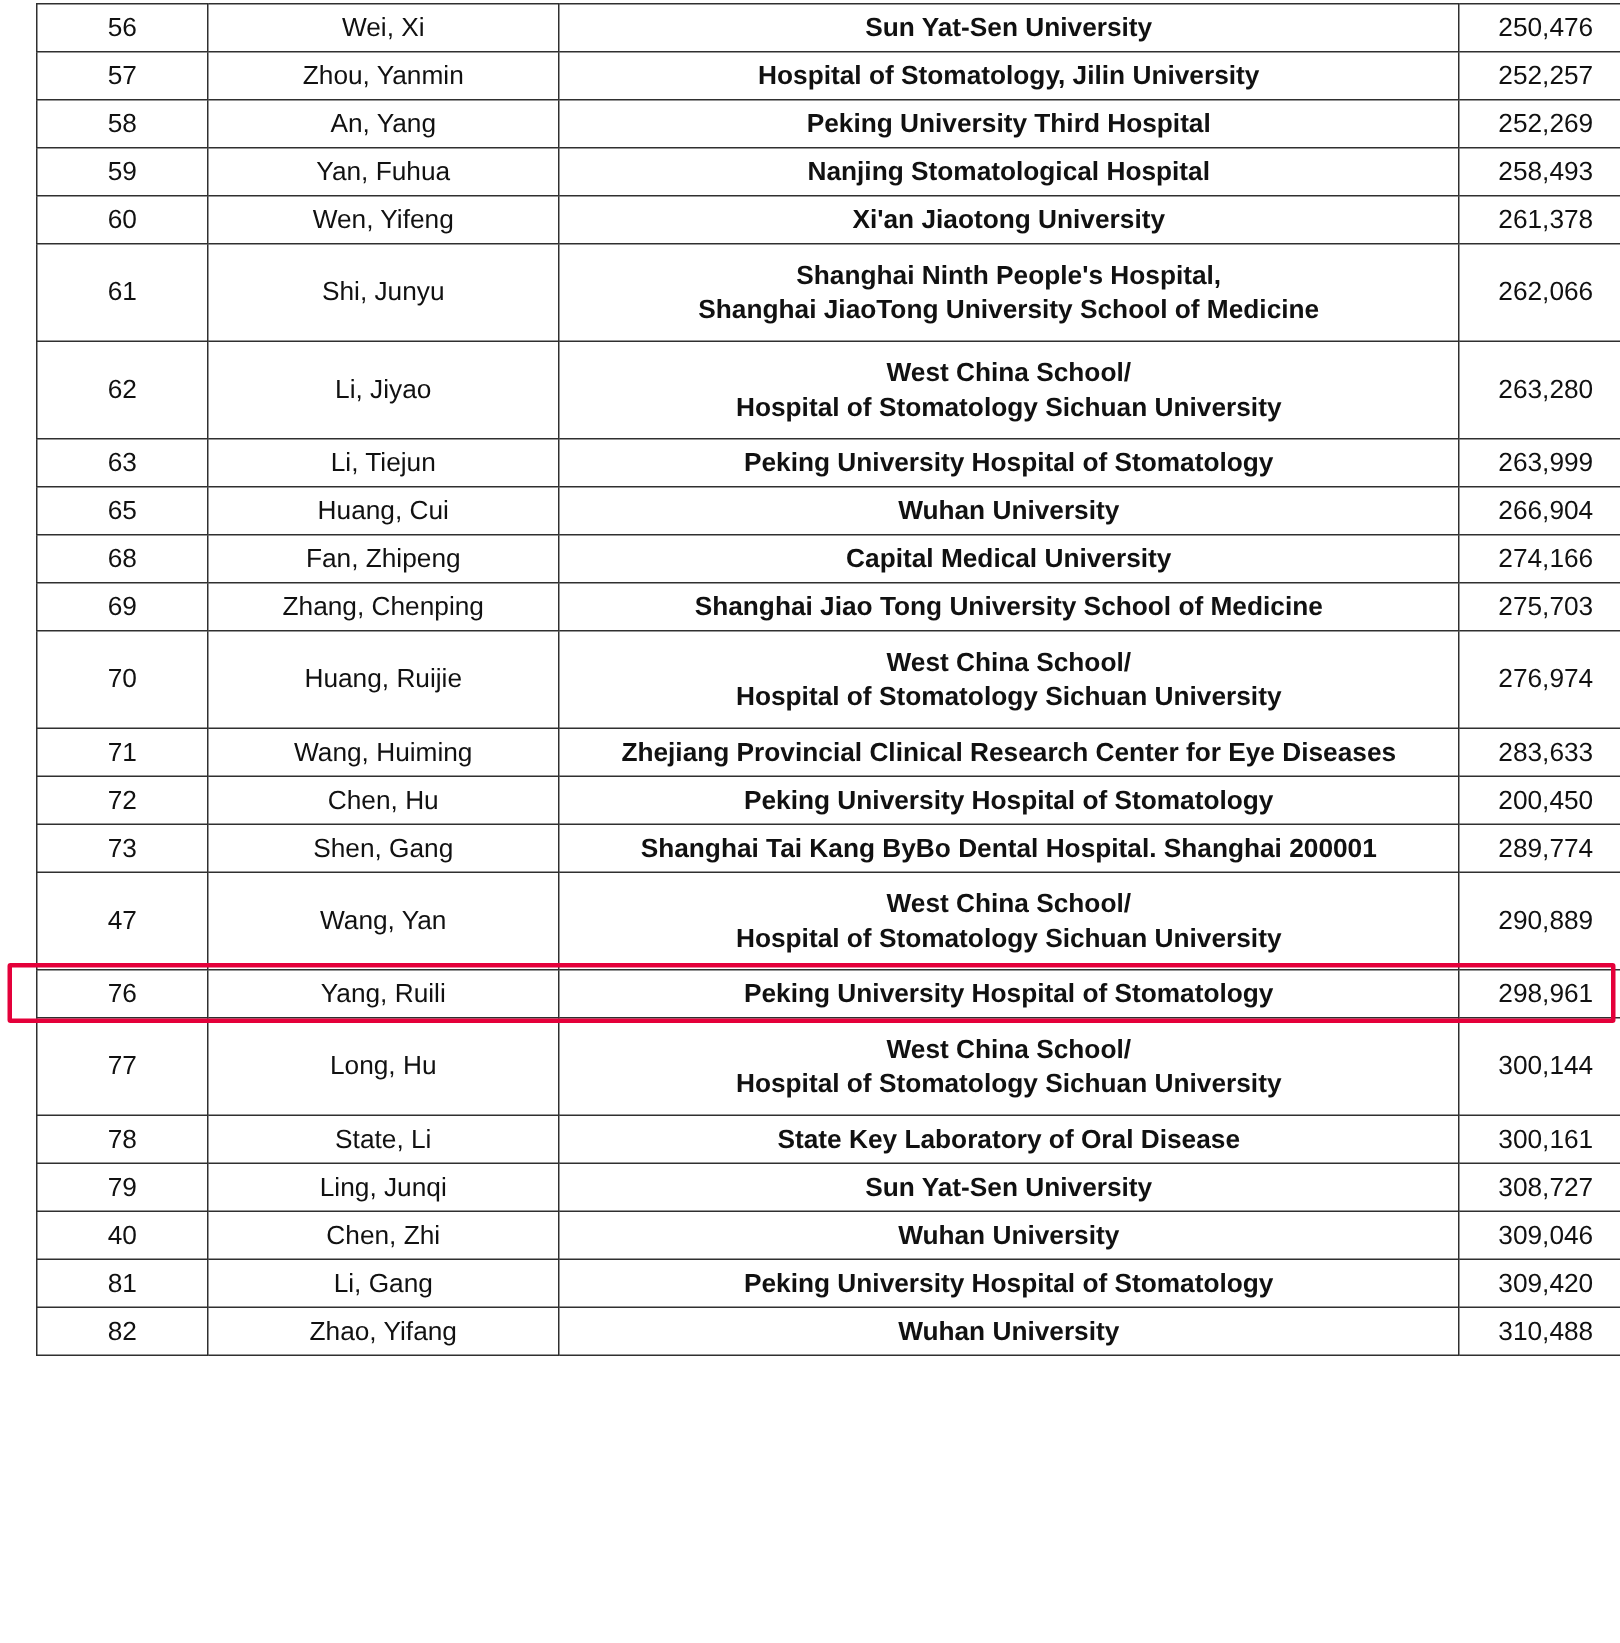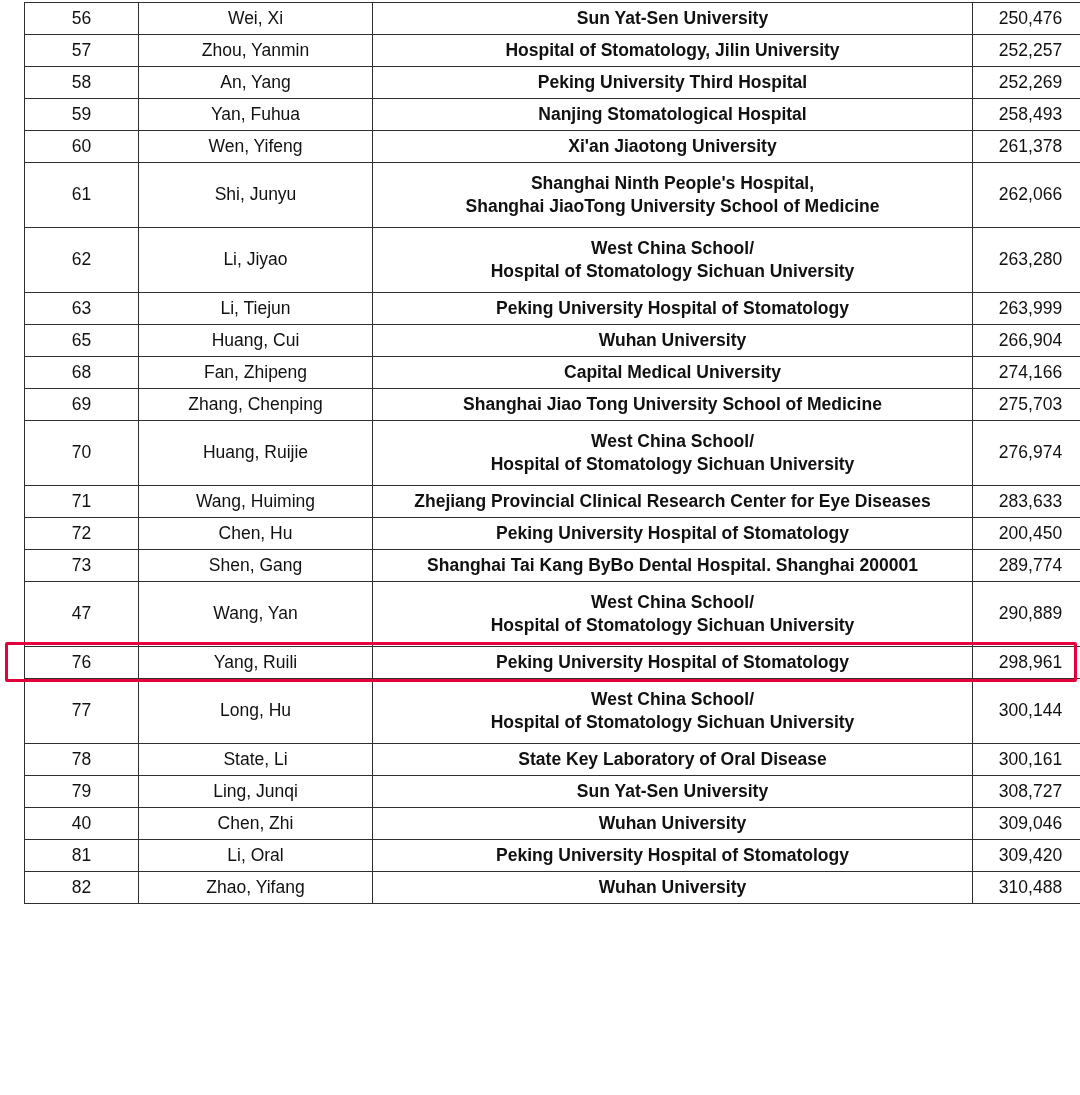--- a/index.html
+++ b/index.html
@@ -243,21 +243,21 @@
         <tr class="row-1line">
           <td class="rank-cell">40</td>
           <td class="name-cell">Chen, Zhi</td>
           <td class="aff-cell">
             <span class="aff-line">Wuhan University</span>
           </td>
           <td class="num-cell">309,046</td>
         </tr>
         <tr class="row-1line">
           <td class="rank-cell">81</td>
-          <td class="name-cell">Li, Oral</td>
+          <td class="name-cell">Li, Gang</td>
           <td class="aff-cell">
             <span class="aff-line">Peking University Hospital of Stomatology</span>
           </td>
           <td class="num-cell">309,420</td>
         </tr>
         <tr class="row-1line">
           <td class="rank-cell">82</td>
           <td class="name-cell">Zhao, Yifang</td>
           <td class="aff-cell">
             <span class="aff-line">Wuhan University</span>

